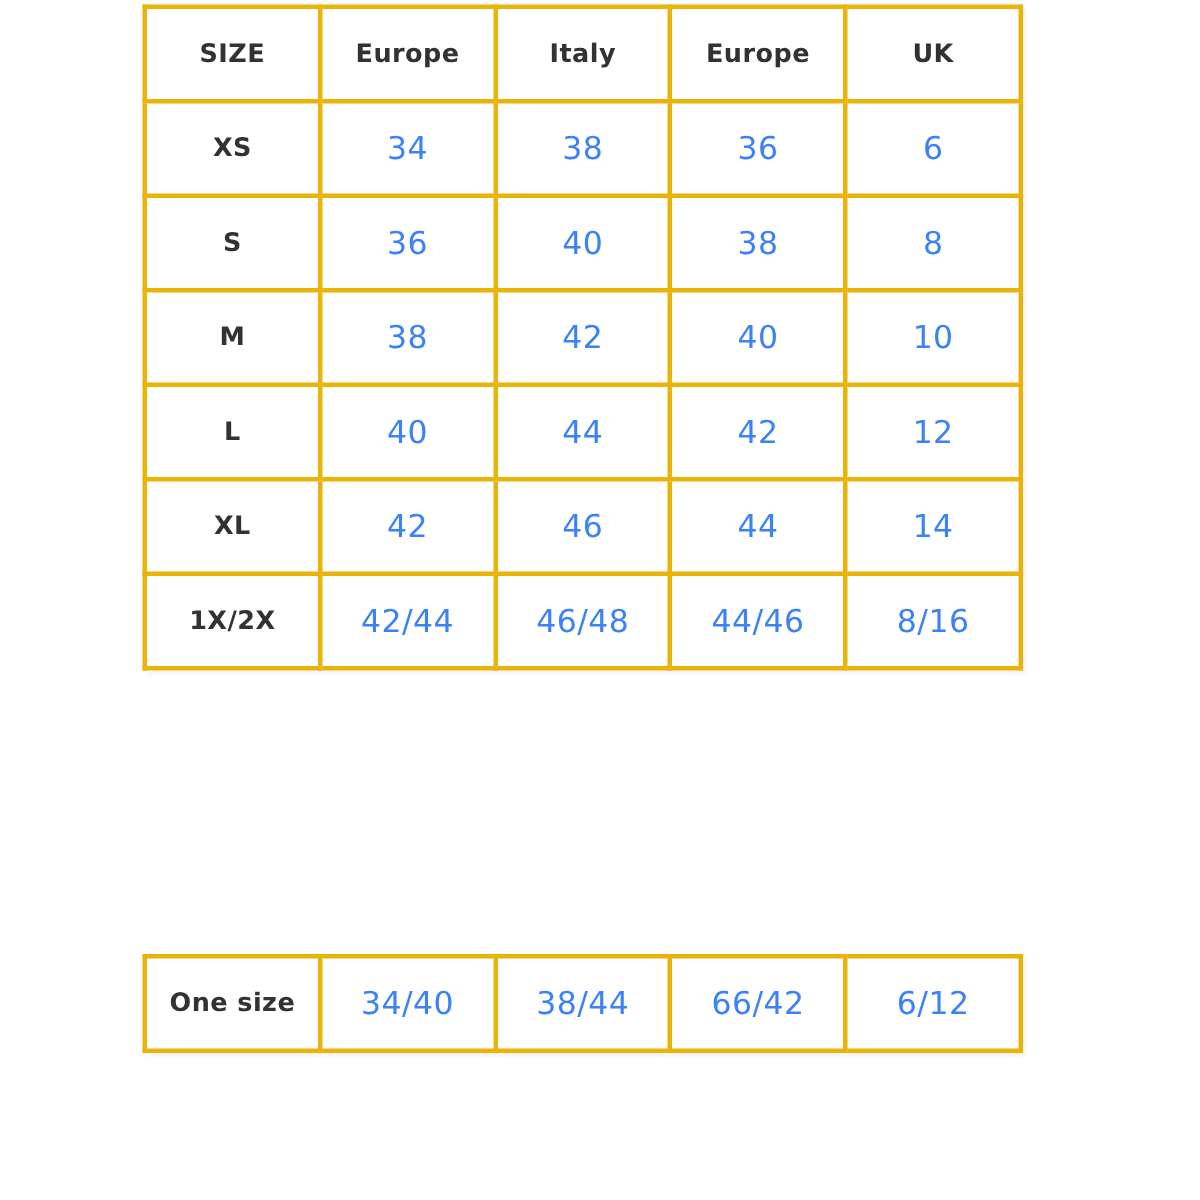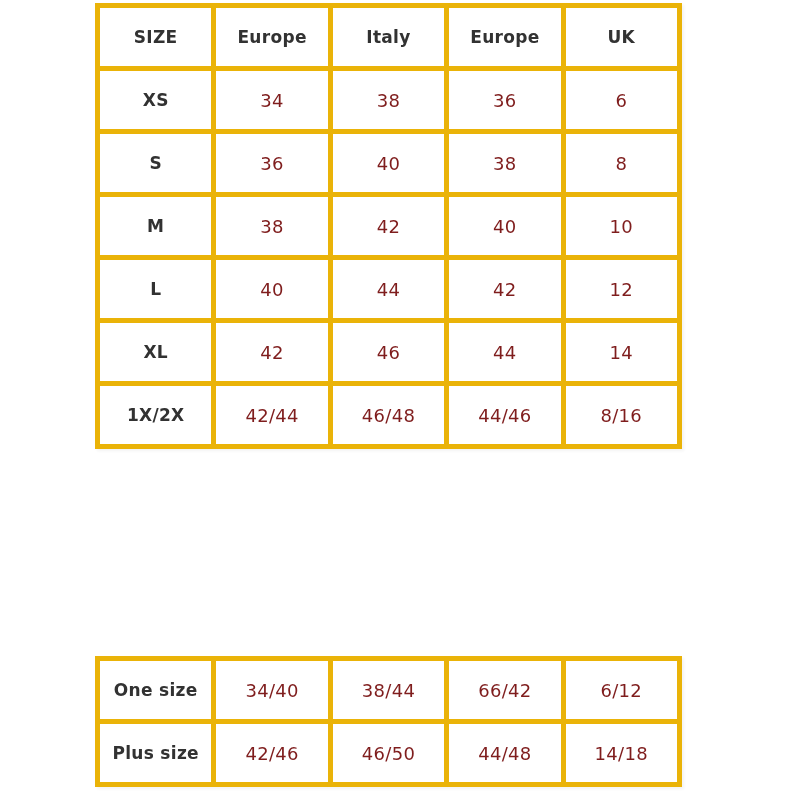--- a/index.html
+++ b/index.html
@@ -12,39 +12,39 @@
     font-family: "DejaVu Sans", "Liberation Sans", sans-serif;
   }
   .conv-table {
     border-collapse: collapse;
     table-layout: fixed;
     width: 587px;
     background: #ffffff;
     box-shadow: 2px 2px 3px rgba(0,0,0,0.05);
   }
   .conv-table th, .conv-table td {
-    border: 5px solid #eab308;
+    border: 3px solid #eab308;
     height: 63px;
     padding: 0;
     text-align: center;
     vertical-align: middle;
     letter-spacing: 0.3px;
   }
   .conv-table th {
     font-size: 17px;
     font-weight: 700;
     color: #323232;
   }
   .conv-table td {
-    font-size: 18px;
+    font-size: 21px;
     font-weight: 400;
-    color: #7f1d1d;
+    color: #3b82f6;
   }
   #size-table    { position: absolute; left: 95px; top: 3px; }
-  #special-table { position: absolute; left: 95px; top: 656px; }
+  #special-table { position: absolute; left: 95px; top: 636px; }
 </style>
 </head>
 <body>
 
 <table id="size-table" class="conv-table">
   <thead>
     <tr>
       <th>SIZE</th>
       <th>Europe</th>
       <th>Italy</th>
@@ -100,21 +100,14 @@
 
 <table id="special-table" class="conv-table">
   <tbody>
     <tr>
       <th>One size</th>
       <td>34/40</td>
       <td>38/44</td>
       <td>66/42</td>
       <td>6/12</td>
     </tr>
-    <tr>
-      <th>Plus size</th>
-      <td>42/46</td>
-      <td>46/50</td>
-      <td>44/48</td>
-      <td>14/18</td>
-    </tr>
   </tbody>
 </table>
 
 </body></html>

